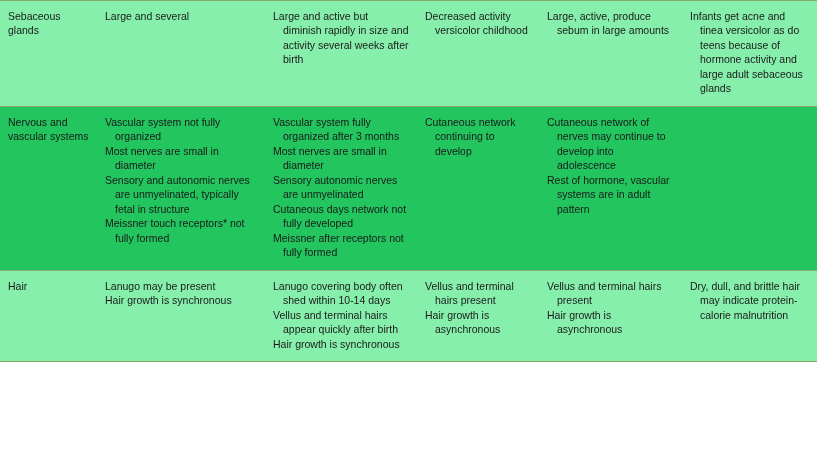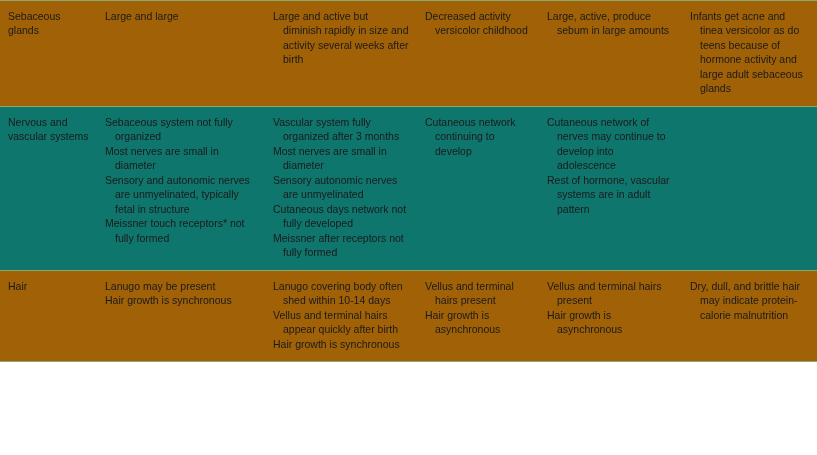--- a/index.html
+++ b/index.html
@@ -33,22 +33,22 @@
     box-sizing: border-box;
   }
   
   col.c0 { width: 97px; }
   col.c1 { width: 168px; }
   col.c2 { width: 152px; }
   col.c3 { width: 122px; }
   col.c4 { width: 143px; }
   col.c5 { width: 135px; }
 
-  tr.row-plain td { background: #a16207; }
-  tr.row-shaded td { background: #0f766e; }
+  tr.row-plain td { background: #86efac; }
+  tr.row-shaded td { background: #22c55e; }
 
   tr.top-rule td {
     border-top: 1.2px solid #8aa86a;
   }
   tr.bottom-rule td {
     border-bottom: 1.2px solid #8aa86a;
   }
   .cell-label {
     white-space: normal;
   }
@@ -83,21 +83,21 @@
         <col class="c5">
     </colgroup>
     <tbody>
 
       <tr class="row-plain top-rule">
         <td class="first-col">
           <div class="cell-label">Sebaceous glands</div>
         </td>
         <td>
           <ul class="cell-list">
-            <li>Large and large</li>
+            <li>Large and several</li>
           </ul>
         </td>
         <td>
           <ul class="cell-list">
             <li>Large and active but diminish rapidly in size and activity several weeks after birth</li>
           </ul>
         </td>
         <td>
           <ul class="cell-list">
             <li>Decreased activity versicolor childhood</li>
@@ -114,21 +114,21 @@
           </ul>
         </td>
       </tr>
 
       <tr class="row-shaded top-rule">
         <td class="first-col">
           <div class="cell-label">Nervous and vascular systems</div>
         </td>
         <td>
           <ul class="cell-list">
-            <li>Sebaceous system not fully organized</li>
+            <li>Vascular system not fully organized</li>
             <li>Most nerves are small in diameter</li>
             <li>Sensory and autonomic nerves are unmyelinated, typically fetal in structure</li>
             <li>Meissner touch receptors* not fully formed</li>
           </ul>
         </td>
         <td>
           <ul class="cell-list">
             <li>Vascular system fully organized after 3 months</li>
             <li>Most nerves are small in diameter</li>
             <li>Sensory autonomic nerves are unmyelinated</li>

